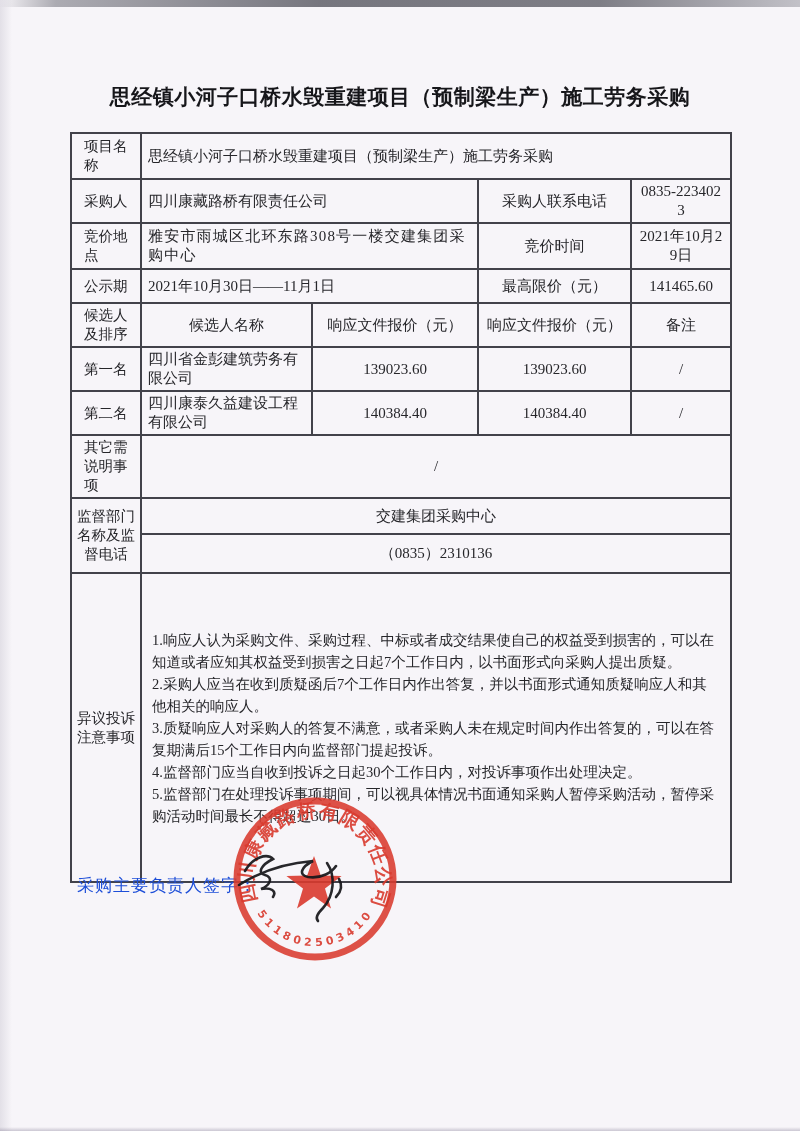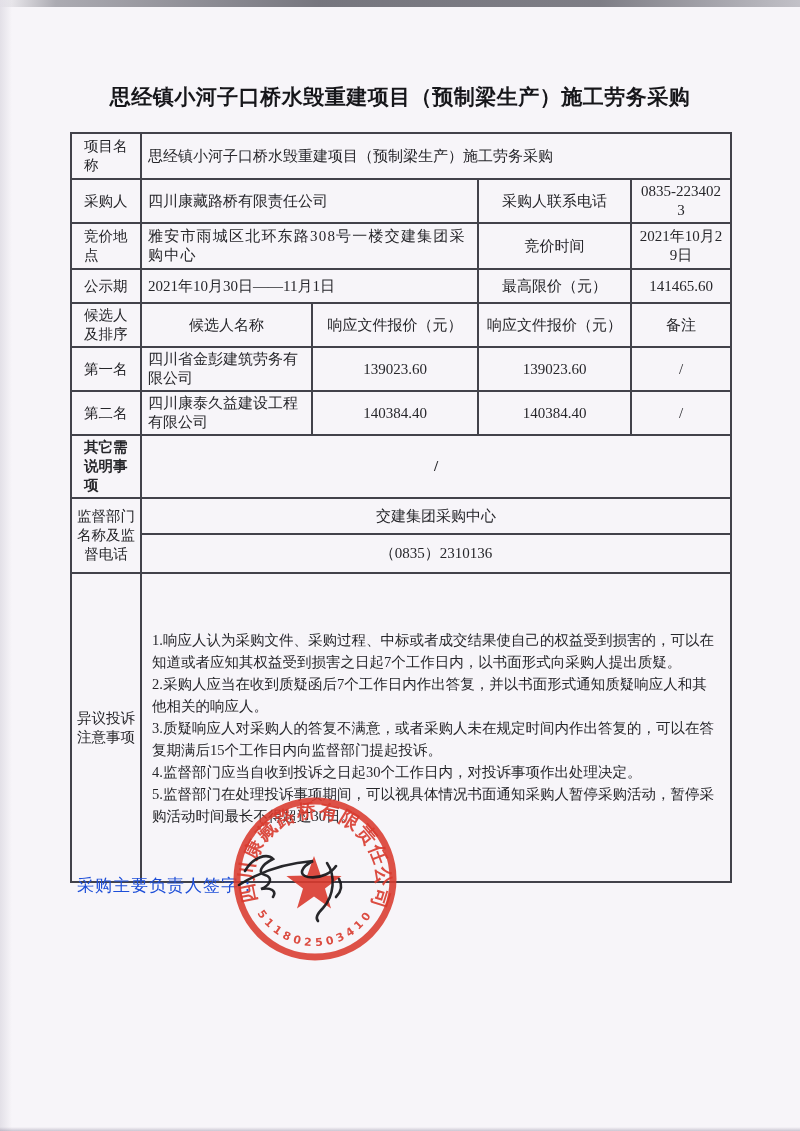--- a/index.html
+++ b/index.html
@@ -54,21 +54,21 @@
   .main-table td.ctr  { text-align:center; font-size:15px; }
   .main-table td.addr { letter-spacing:1.2px; }
 
   tr.r1  { height:46px; }
   tr.r2  { height:44px; }
   tr.r3  { height:46px; }
   tr.r4  { height:34px; }
   tr.r5  { height:39px; }
   tr.r6  { height:43px; }
   tr.r7  { height:40px; }
-  tr.r8  { height:41px;font-weight:bold; }
+  tr.r8  { height:41px; }
   tr.r9  { height:34px; }
   tr.r10 { height:36px;margin-left:40px; }
   tr.r11 { height:309px; }
 
   td.notice-cell { padding:7px 10px; vertical-align:middle; }
   td.notice-cell p { margin:0; line-height:22px; text-align:left; font-size:14.5px; }
 
   .sig-label {
     position:absolute; left:77px; top:874px;
     font-size:17px; letter-spacing:1px; color:#1d4ed8;

